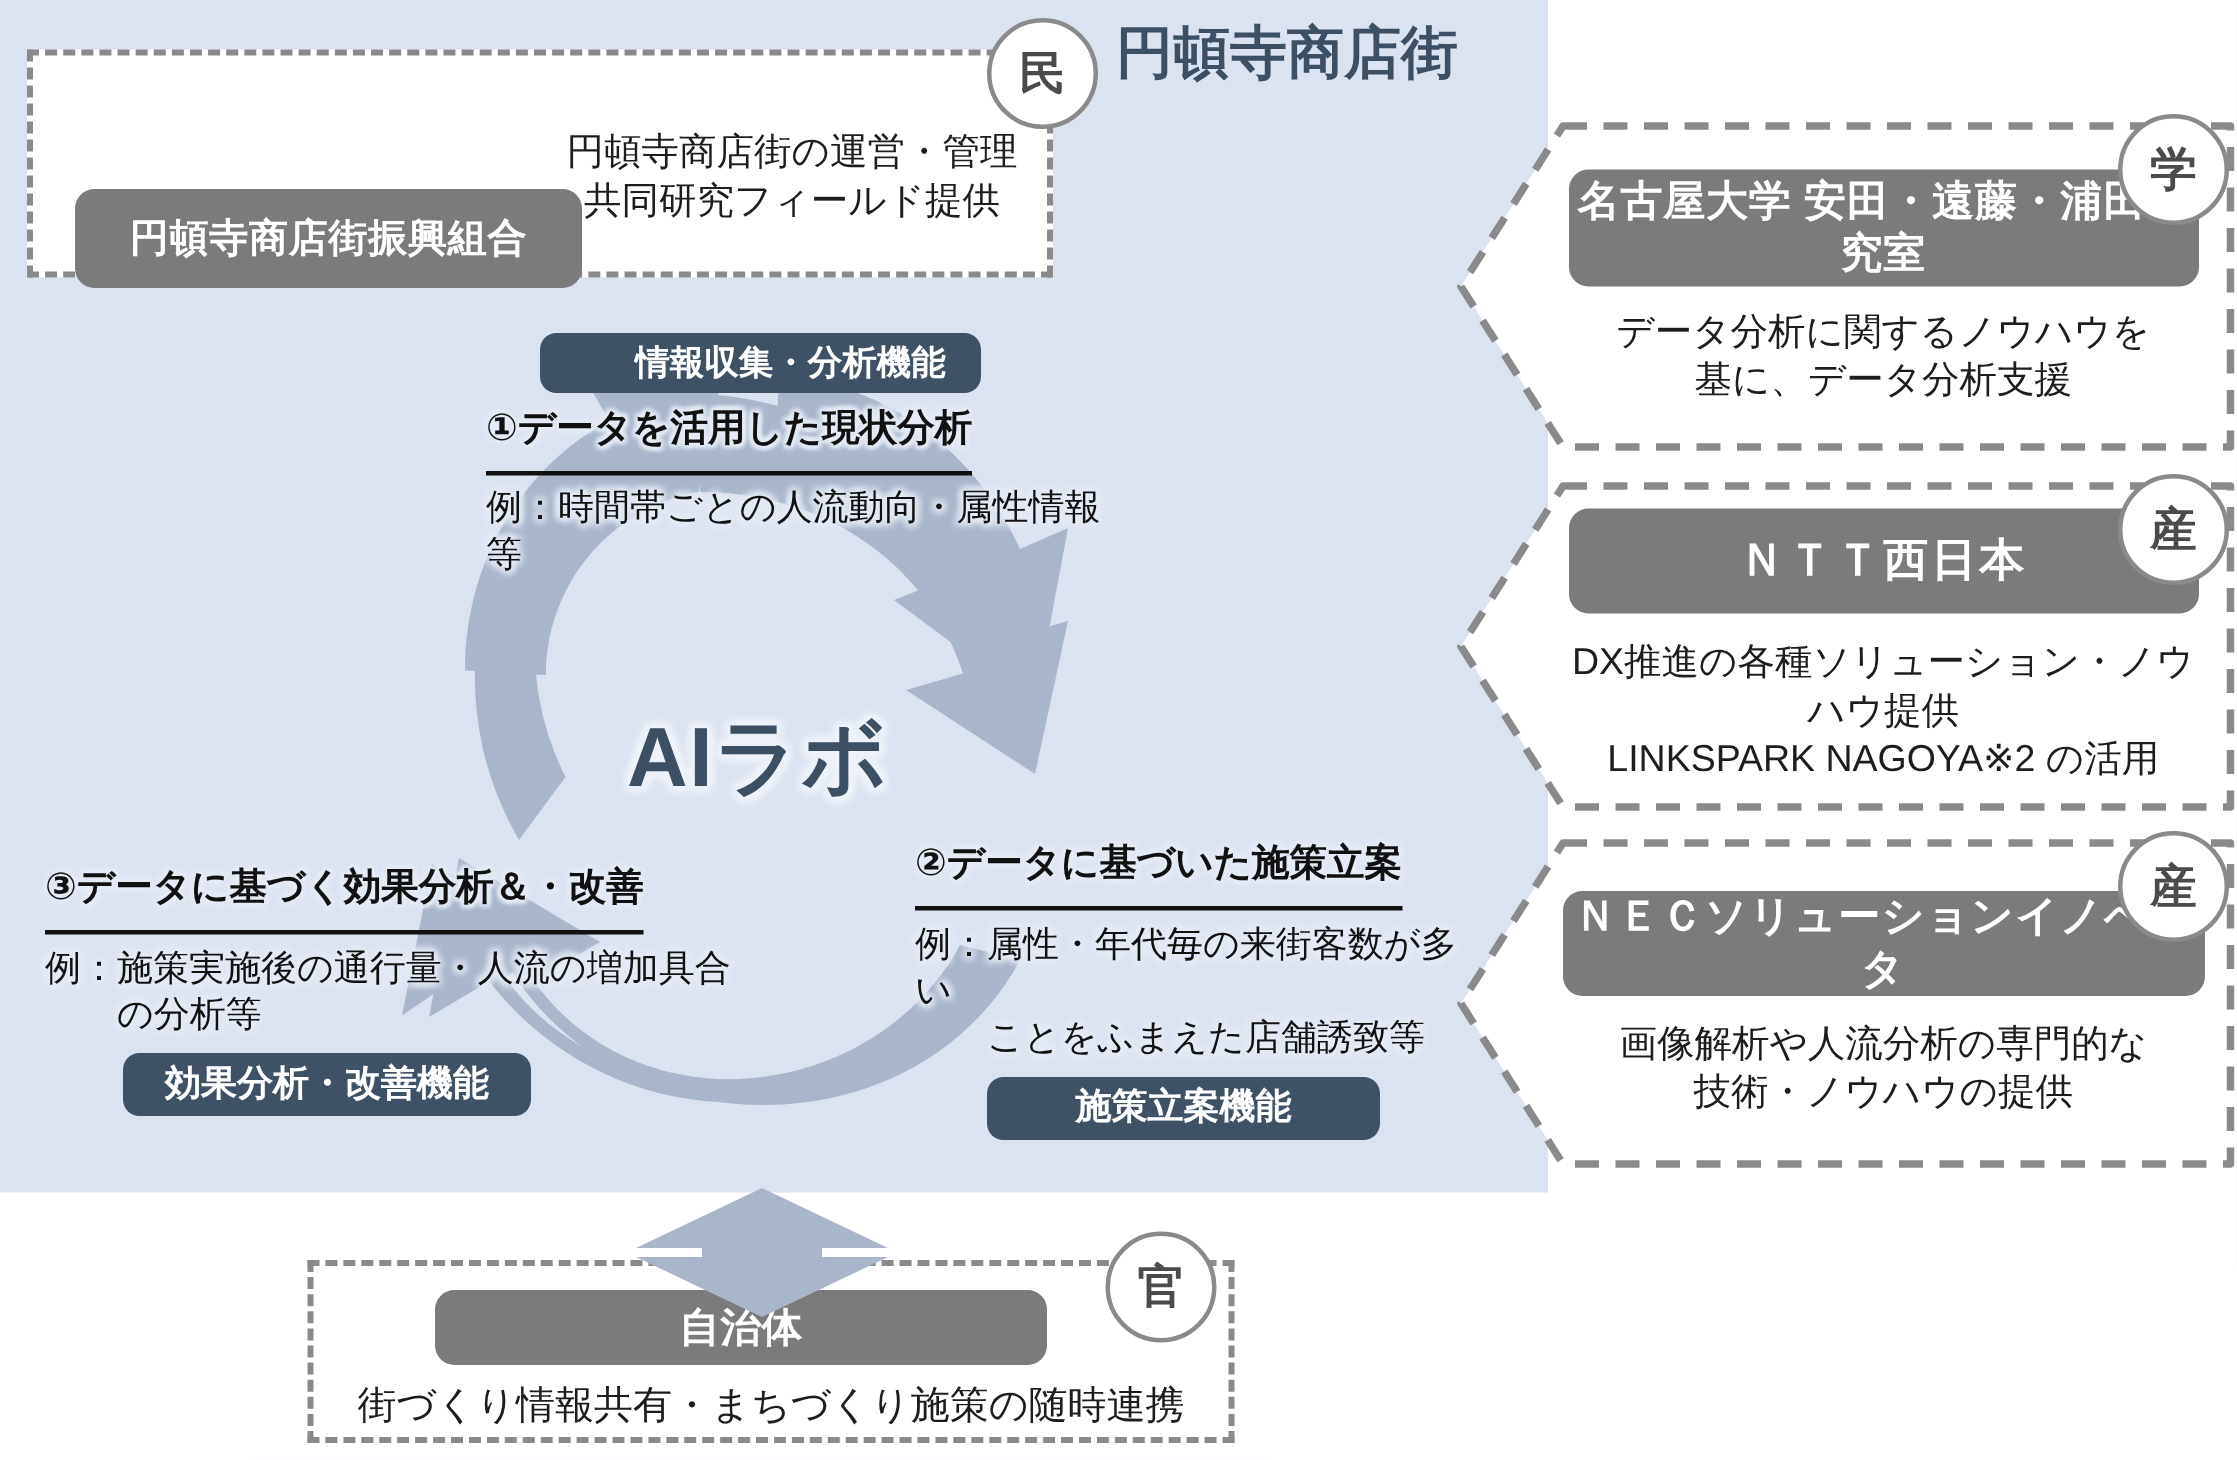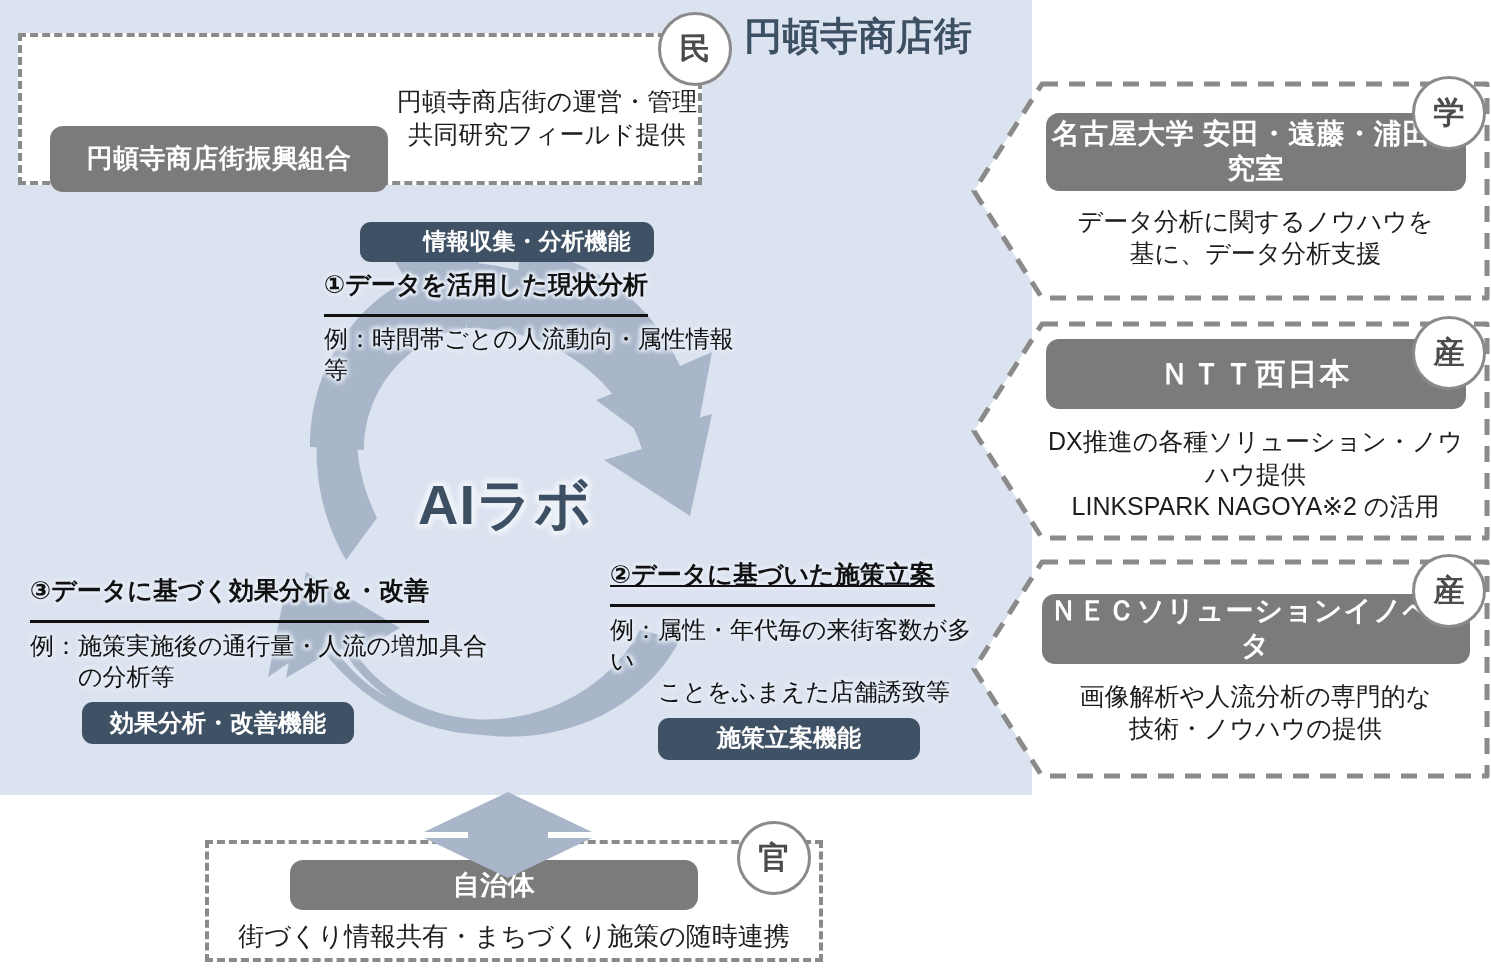--- a/index.html
+++ b/index.html
@@ -160,21 +160,21 @@
 <div id="stage">
 
   <div class="blue-panel"></div>
 
   <div class="headline" style="left:744px; top:16px; font-size:38px; line-height:1.1;">円頓寺商店街</div>
 
 
   <div class="dashed-box" style="left:18px; top:33px; width:684px; height:152px;">
   </div>
   <div class="pill-gray" style="position:absolute; left:50px; top:86px; width:338px; height:66px; font-size:26px;margin-top:40px;">円頓寺商店街振興組合</div>
-  <div class="desc" style="position:absolute; left:392px; top:85px; width:310px; font-size:25px;">円頓寺商店街の運営・管理
+  <div class="desc" style="position:absolute; left:373px; top:85px; width:310px; font-size:25px;">円頓寺商店街の運営・管理
 共同研究フィールド提供</div>
   <div class="badge" style="left:658px; top:12px;">民</div>
 
   <svg class="cycle-svg" width="1032" height="795">
     <defs></defs>
 
     <g fill="#a9b6ca">
       <path d="M 454 262
                C 560 262, 648 330, 676 424
                L 712 414
@@ -241,21 +241,21 @@
 
   <div class="center-label" style="left:418px; top:468px;">AIラボ</div>
 
   <div class="cycle-block" style="left:318px; top:222px; width:420px;">
     <div class="pill-dark" style="width:254px; height:40px; font-size:23px; margin:0 0 6px 42px;padding-left:40px;">情報収集・分析機能</div>
     <div class="cycle-title" style="font-size:25px; margin-left:6px;">①データを活用した現状分析</div>
     <div class="cycle-ex" style="font-size:24px; margin-top:6px; margin-left:6px;">例：時間帯ごとの人流動向・属性情報等</div>
   </div>
 
   <div class="cycle-block" style="left:610px; top:558px; width:380px;">
-    <div class="cycle-title" style="font-size:25px;text-decoration:underline;">②データに基づいた施策立案</div>
+    <div class="cycle-title" style="font-size:25px;">②データに基づいた施策立案</div>
     <div class="cycle-ex" style="font-size:24px; margin-top:7px;">例：属性・年代毎の来街客数が多い
 　　ことをふまえた店舗誘致等</div>
     <div class="pill-dark" style="width:262px; height:42px; font-size:24px; margin:10px 0 0 48px;">施策立案機能</div>
   </div>
 
   <div class="cycle-block" style="left:30px; top:574px; width:470px;">
     <div class="cycle-title" style="font-size:25px;">③データに基づく効果分析＆・改善</div>
     <div class="cycle-ex" style="font-size:24px; margin-top:7px;">例：施策実施後の通行量・人流の増加具合
 　　の分析等</div>
     <div class="pill-dark" style="width:272px; height:42px; font-size:24px; margin:10px 0 0 52px;">効果分析・改善機能</div>

